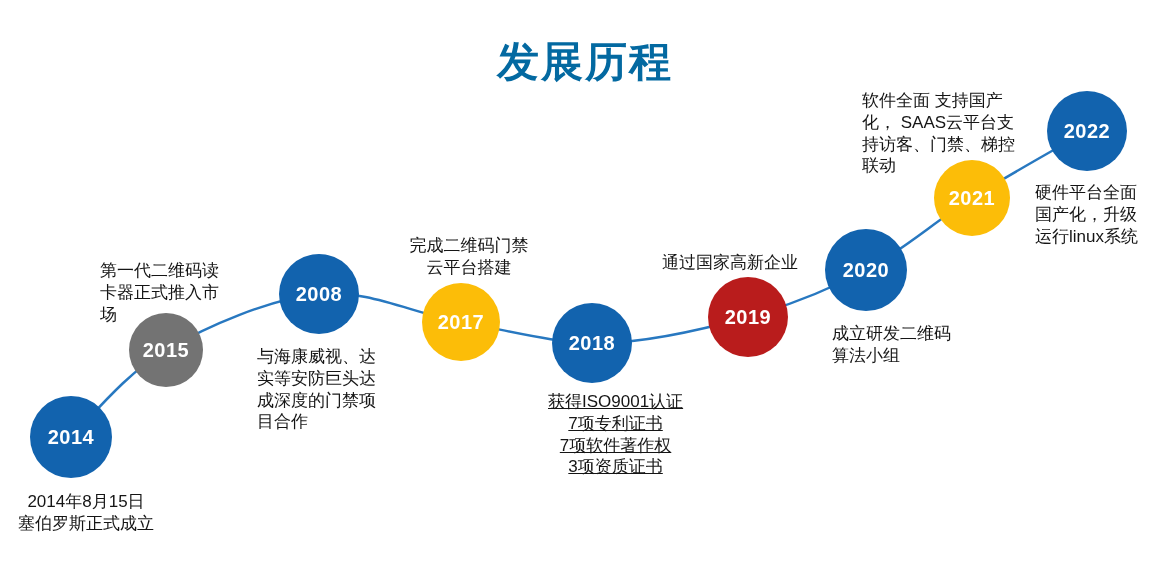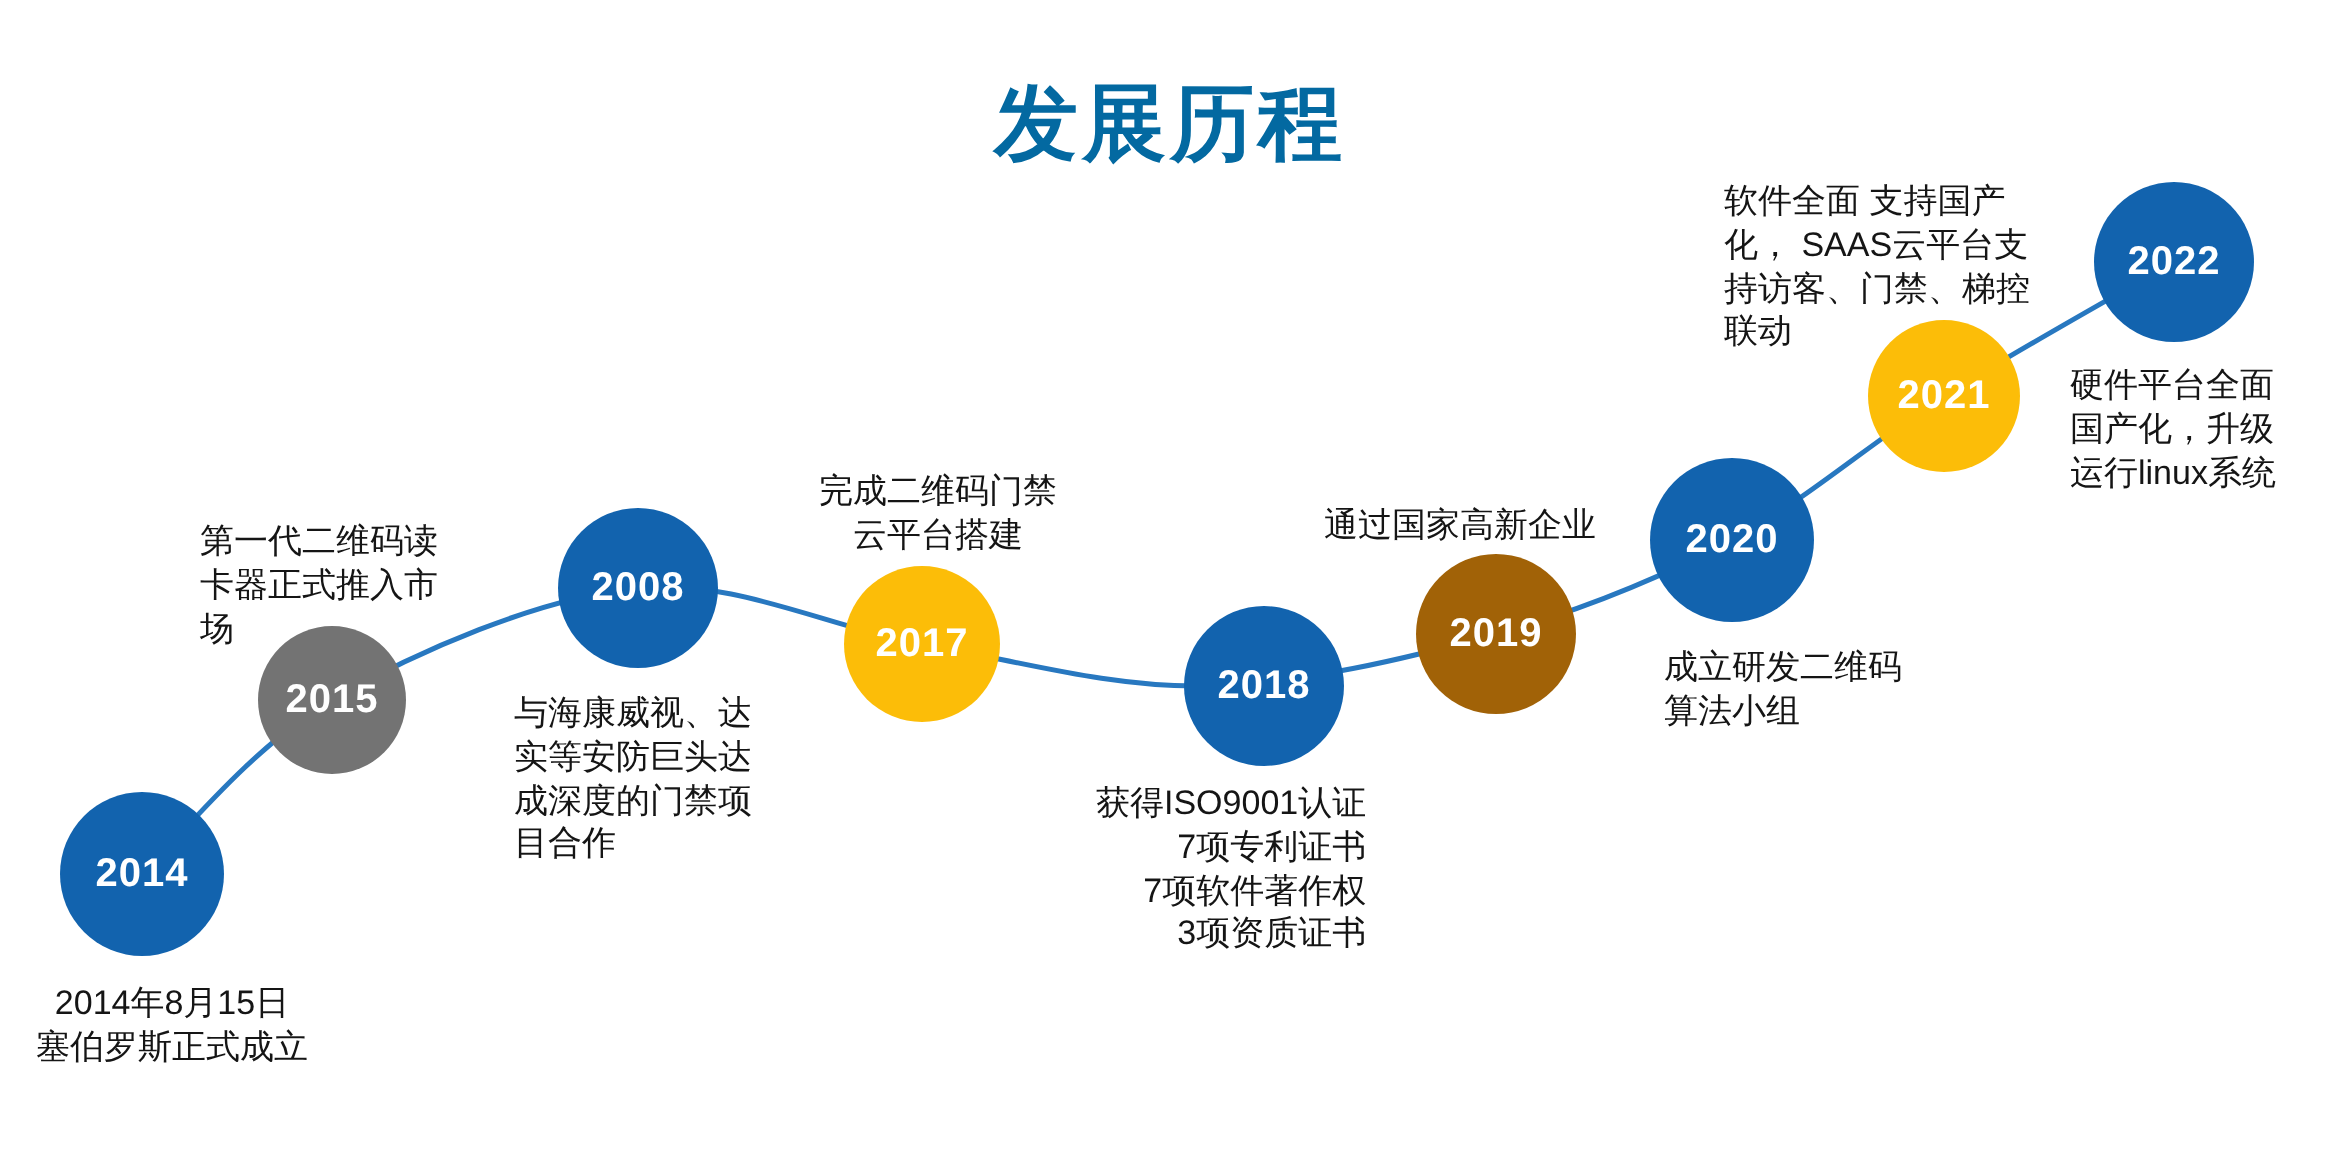--- a/index.html
+++ b/index.html
@@ -69,28 +69,28 @@
       </div>
       <div class="label" style="left: 257px; top: 346px; text-align: left; color: rgb(21, 21, 21);">与海康威视、达
 实等安防巨头达
 成深度的门禁项
 目合作</div>
       <div class="node" style="left: 422px; top: 283px; width: 78px; height: 78px; background: rgb(252, 189, 8);">
         <span>2017</span>
       </div>
       <div class="label" style="left: 399px; top: 235px; width: 140px; text-align: center; color: rgb(21, 21, 21);">完成二维码门禁
 云平台搭建</div>
-      <div class="node" style="left: 592px; top: 303px; width: 80px; height: 80px; background: rgb(18, 99, 174); justify-content: center;">
+      <div class="node" style="left: 552px; top: 303px; width: 80px; height: 80px; background: rgb(18, 99, 174); justify-content: center;">
         <span>2018</span>
       </div>
-      <div class="label" style="left: 548px; top: 391px; text-align: right; color: rgb(21, 21, 21);">获得ISO9001认证
+      <div class="label" style="left: 548px; top: 391px; text-align: center; color: rgb(21, 21, 21); text-decoration: underline;">获得ISO9001认证
 7项专利证书
 7项软件著作权
 3项资质证书</div>
-      <div class="node" style="left: 708px; top: 277px; width: 80px; height: 80px; background: #a16207;">
+      <div class="node" style="left: 708px; top: 277px; width: 80px; height: 80px; background: #b91c1c;">
         <span>2019</span>
       </div>
       <div class="label" style="left: 662px; top: 252px; text-align: right; color: rgb(21, 21, 21);">通过国家高新企业</div>
       <div class="node" style="left: 825px; top: 229px; width: 82px; height: 82px; background: rgb(18, 99, 174);">
         <span>2020</span>
       </div>
       <div class="label" style="left: 832px; top: 323px; text-align: left; color: rgb(21, 21, 21);">成立研发二维码
 算法小组</div>
       <div class="node" style="left: 934px; top: 160px; width: 76px; height: 76px; background: rgb(252, 189, 8);">
         <span>2021</span>

